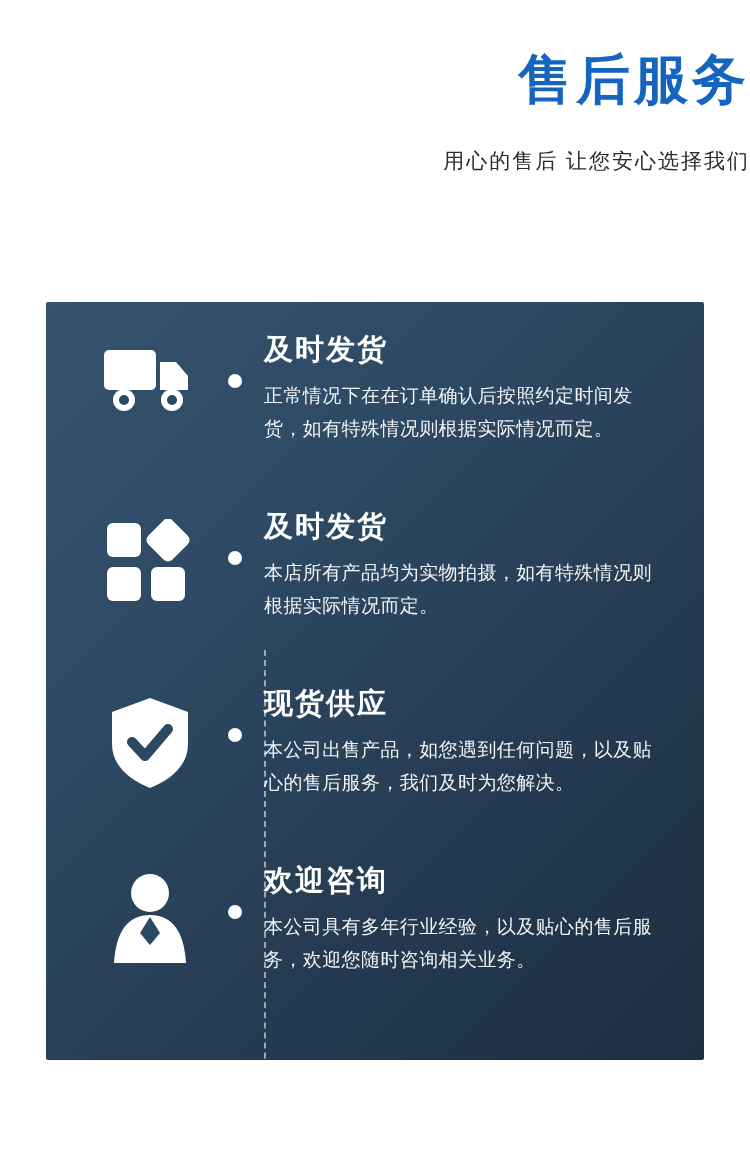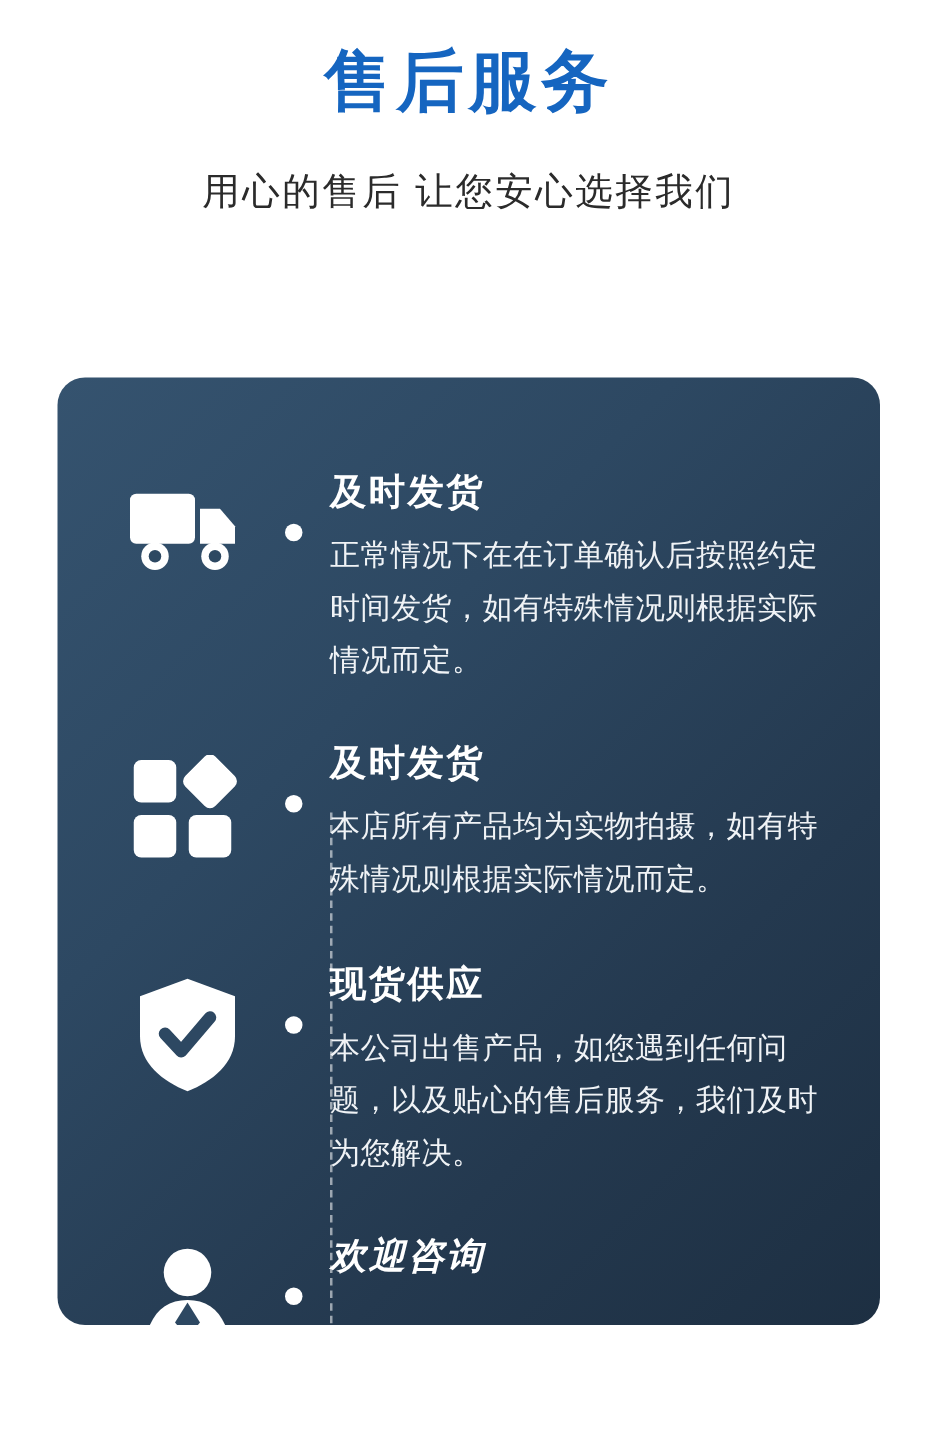--- a/index.html
+++ b/index.html
@@ -16,51 +16,51 @@
   }
 
   .page {
     position: relative;
     width: 750px;
     height: 1163px;
     background: #ffffff;
   }
 
   .header {
-    padding-top: 36px;
-    text-align: center;
+    padding-top: 50px;
+    text-align: right;
   }
 
   .main-title {
     font-size: 54px;
     font-weight: bold;
     color: #1565c0;
     letter-spacing: 4px;
     line-height: 1.1;
     margin: 0;
   }
 
   .sub-title {
     margin-top: 38px;
-    font-size: 30px;
+    font-size: 21px;
     color: #2b2b2b;
     letter-spacing: 2px;
     font-weight: normal;
   }
 
   .card {
     position: absolute;
     left: 46px;
     top: 302px;
     width: 658px;
     height: 758px;
-    border-radius: 22px;
+    border-radius: 2px;
     background: linear-gradient(135deg, #35536f 0%, #2d4862 35%, #24394f 70%, #1d2f42 100%);
     box-sizing: border-box;
-    padding: 73px 40px 40px 40px;
+    padding: 28px 40px 40px 40px;
     overflow: hidden;
   }
 
   .timeline {
     position: absolute;
     left: 218px;
     top: 348px;
     width: 0;
     height: 620px;
     border-left: 2px dashed rgba(255,255,255,0.55);
@@ -70,21 +70,21 @@
     position: relative;
   }
 
   .row {
     position: relative;
     display: flex;
     align-items: flex-start;
     min-height: 135px;
     margin-bottom: 42px;
   }
-  .row:last-child { margin-bottom: 0; font-style: italic; }
+  .row:last-child { margin-bottom: 0; }
 
   .icon-cell {
     width: 128px;
     min-width: 128px;
     display: flex;
     justify-content: center;
     align-items: center;
     padding-top: 12px;
   }
 
@@ -114,21 +114,21 @@
   .item-title {
     font-size: 29px;
     font-weight: bold;
     color: #ffffff;
     letter-spacing: 2px;
     margin: 0 0 12px 0;
     line-height: 1.2;
   }
 
   .item-desc {
-    font-size: 24px;
+    font-size: 19px;
     color: #f0f3f6;
     line-height: 1.75;
     margin: 0;
     letter-spacing: 0.4px;
   }
 </style>
 </head>
 <body>
 
 <div class="page">
@@ -203,18 +203,19 @@
             <circle cx="42" cy="20" r="19" fill="#ffffff"></circle>
             <path d="M42 42 C20 42 8 58 6 90 H78 C76 58 64 42 42 42 Z" fill="#ffffff"></path>
             <path d="M42 44 L32 60 L42 72 L52 60 Z" fill="#2d4862"></path>
           </svg>
         </div>
         <div class="dot-cell">
           <span class="dot"></span>
         </div>
         <div class="text-cell">
           <h2 class="item-title">欢迎咨询</h2>
+          <p class="item-desc">本公司具有多年行业经验，以及贴心的售后服务，欢迎您随时咨询相关业务。</p>
         </div>
       </div>
 
     </div>
   </div>
 </div>
 
 </body></html>

